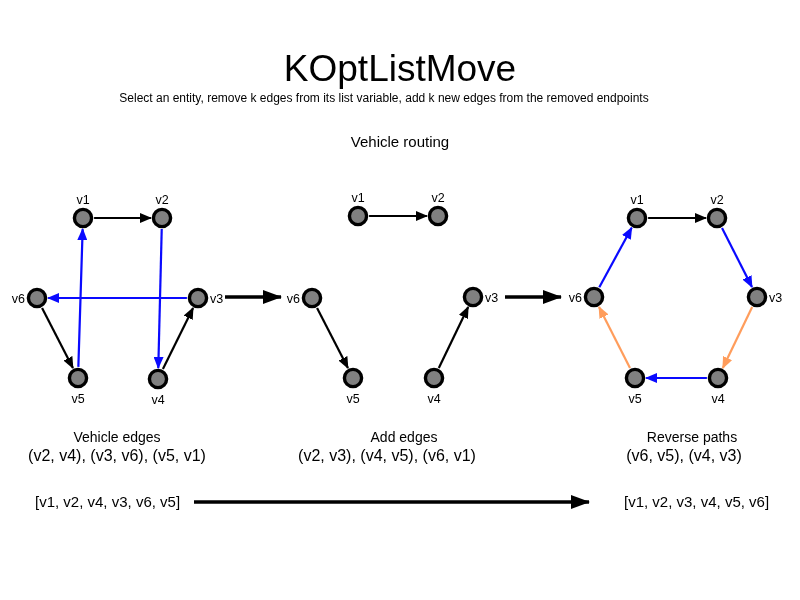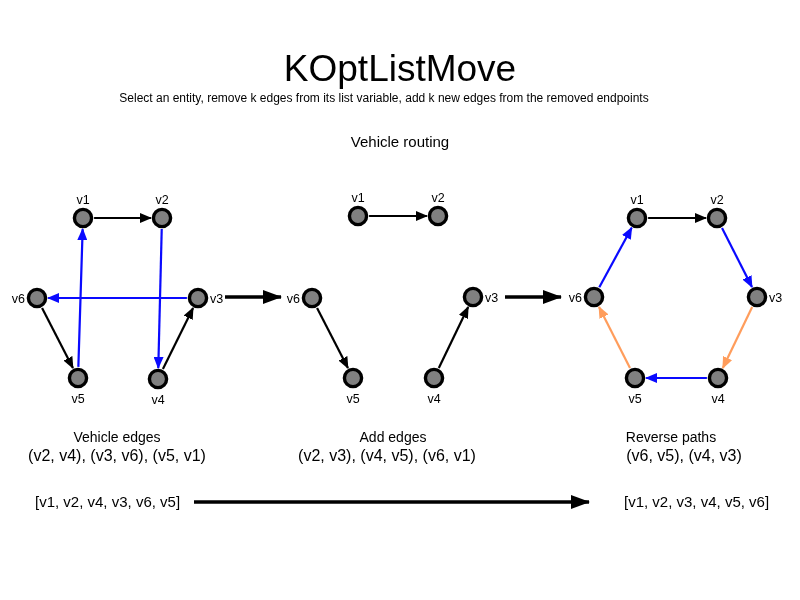--- a/index.html
+++ b/index.html
@@ -101,20 +101,20 @@
       <text x="582" y="301.5" text-anchor="end">v6</text>
     </g>
     <line x1="225" y1="297" x2="281" y2="297" stroke="#000000" stroke-width="3.6" marker-end="url(#arr-big)"></line>
     <line x1="505" y1="297" x2="561" y2="297" stroke="#000000" stroke-width="3.6" marker-end="url(#arr-big)"></line>
     <line x1="194" y1="502" x2="589" y2="502" stroke="#000000" stroke-width="3.6" marker-end="url(#arr-big)"></line>
   </svg>
 
 <div class="abs centered caption-line1 cap1" style="left:117px">Vehicle edges</div>
 <div class="abs centered caption-line2 cap2" style="left:117px">(v2, v4), (v3, v6), (v5, v1)</div>
 
-<div class="abs centered caption-line1 cap1" style="left:393px">Add edges</div>
+<div class="abs centered caption-line1 cap1" style="left:404px">Add edges</div>
 <div class="abs centered caption-line2 cap2" style="left:387px">(v2, v3), (v4, v5), (v6, v1)</div>
 
-<div class="abs centered caption-line1 cap1" style="left:671px">Reverse paths</div>
+<div class="abs centered caption-line1 cap1" style="left:692px">Reverse paths</div>
 <div class="abs centered caption-line2 cap2" style="left:684px">(v6, v5), (v4, v3)</div>
 
 <div id="before-list" class="abs">[v1, v2, v4, v3, v6, v5]</div>
 <div id="after-list" class="abs">[v1, v2, v3, v4, v5, v6]</div>
 
 </body></html>

